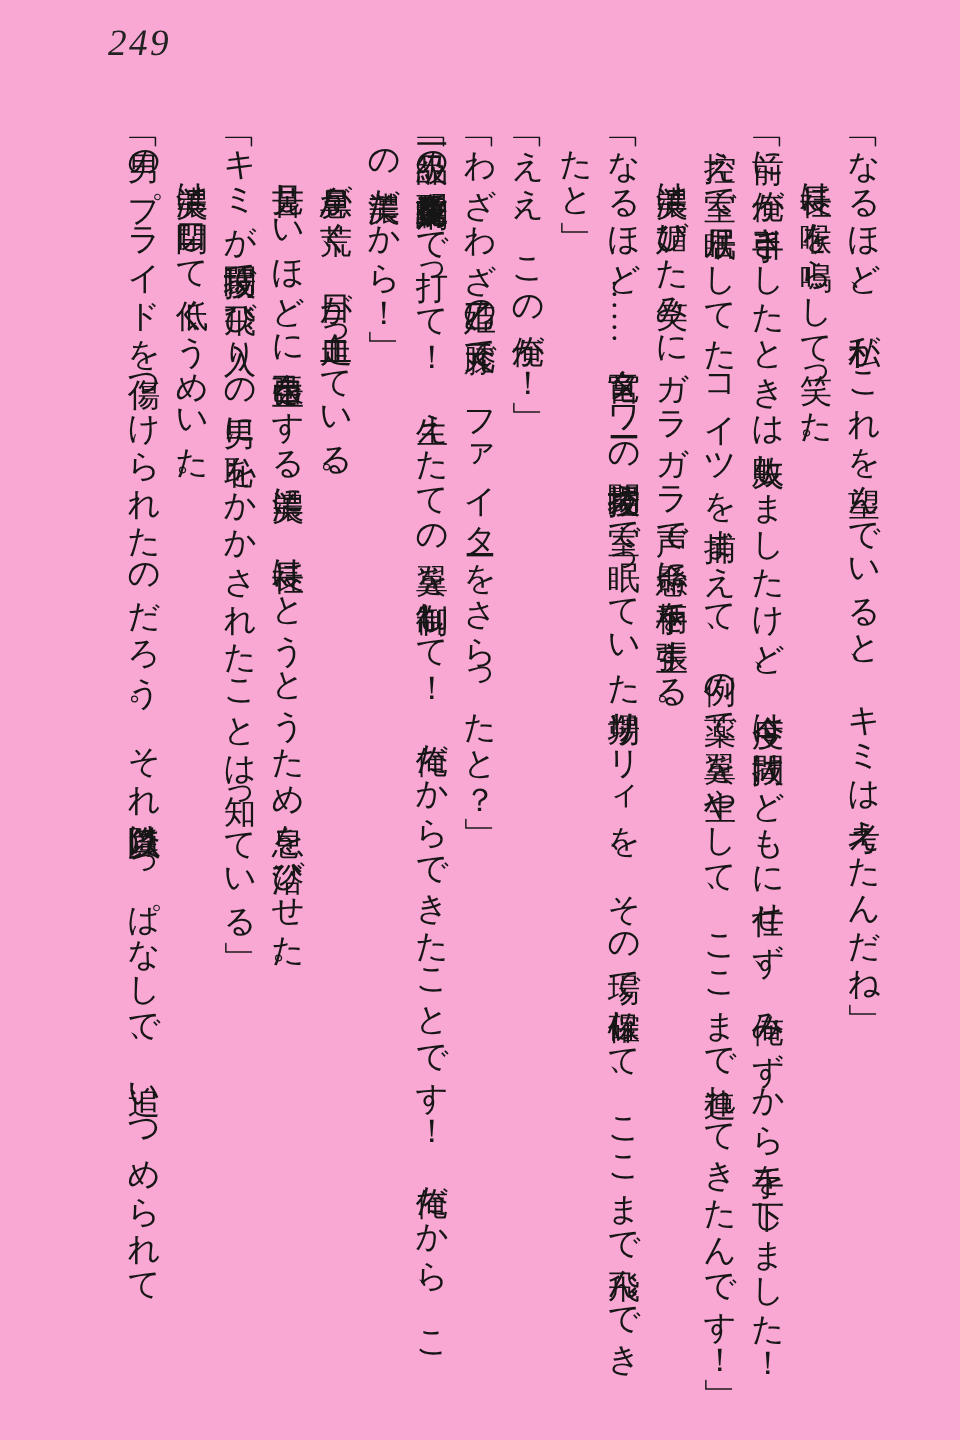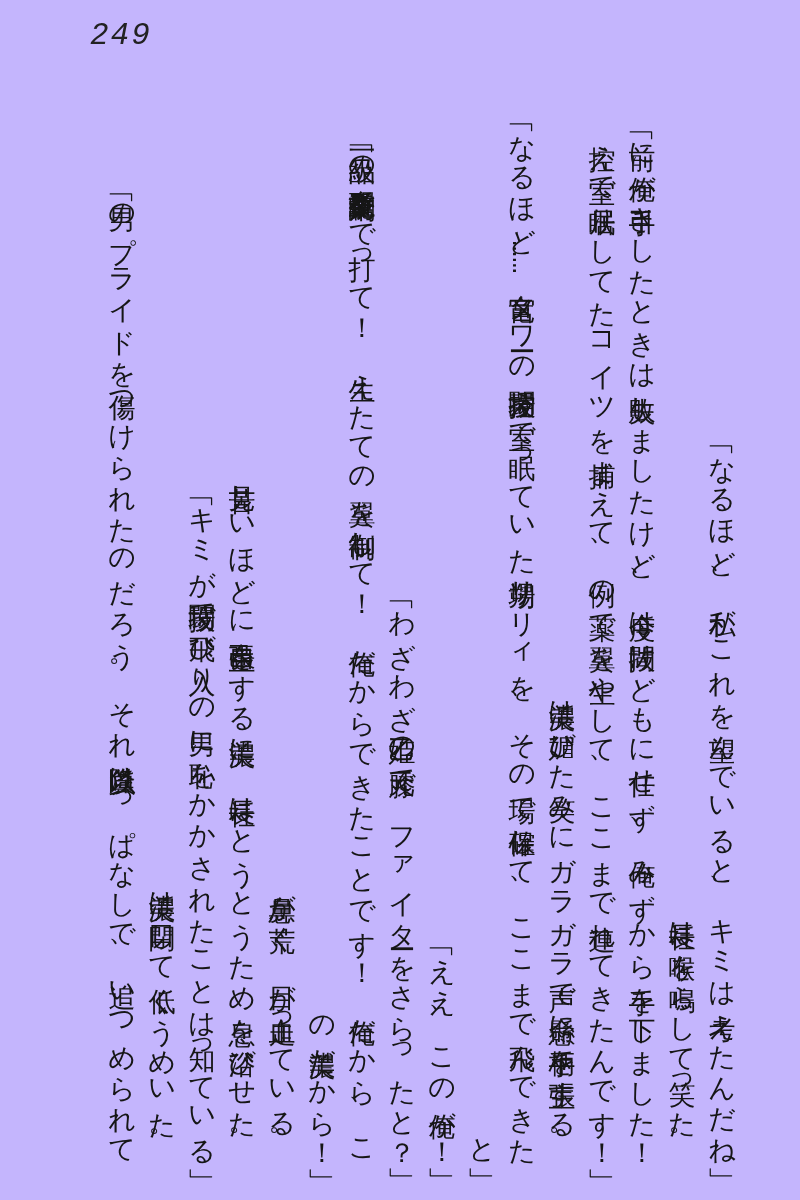--- a/index.html
+++ b/index.html
@@ -6,25 +6,24 @@
     margin: 0;
     padding: 0;
     width: 800px;
     height: 1200px;
     background: #fdfdfb;
   }
   .page {
     position: relative;
     width: 800px;
     height: 1200px;
-    background: #c4b5fd;
+    background: #f9a8d4;
     overflow: hidden;
-    font-family: Liberation Mono, monospace;
+    font-family: Liberation Serif, serif;
     color: #161616;
-    text-align: right;
   }
   .page-number {
     position: absolute;
     top: 18px;
     left: 90px;
     font-size: 31px;
     font-style: italic;
     letter-spacing: 2px;
     color: #222;
   }

